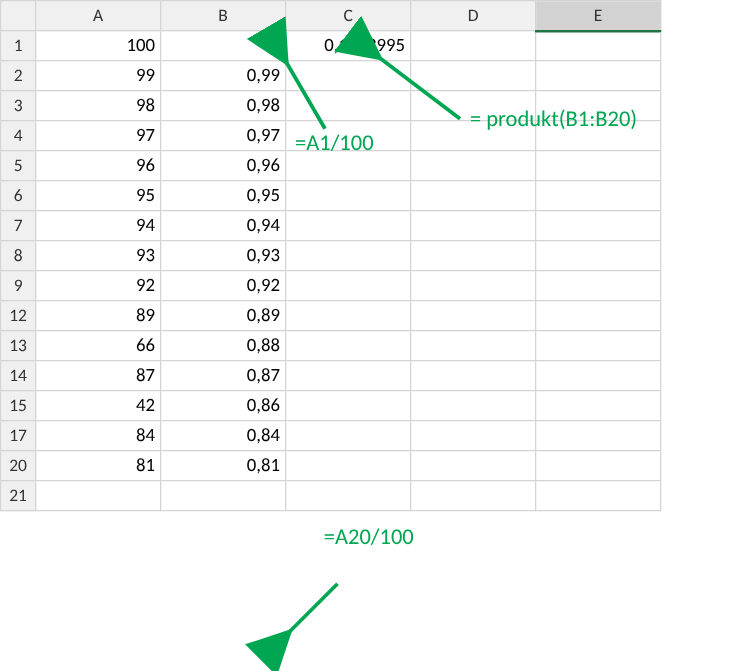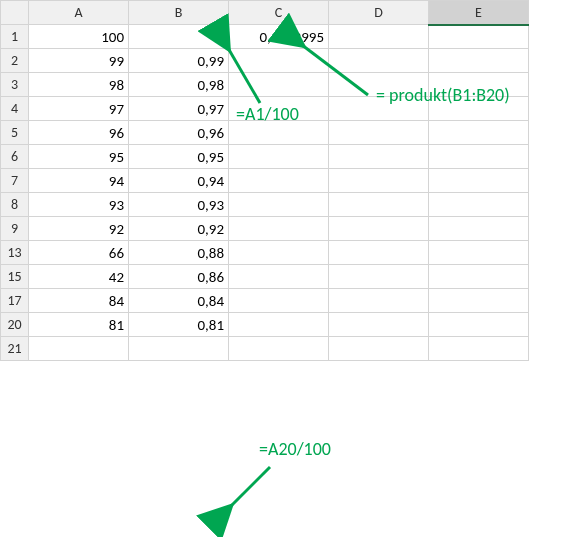--- a/index.html
+++ b/index.html
@@ -138,23 +138,39 @@
       </tr>
   <tr>
         <th class="rowhdr">9</th>
         <td>92</td>
         <td>0,92</td>
         <td></td>
         <td></td>
         <td></td>
       </tr>
   <tr>
+        <th class="rowhdr">12</th>
+        <td>89</td>
+        <td>0,89</td>
+        <td></td>
+        <td></td>
+        <td></td>
+      </tr>
+  <tr>
         <th class="rowhdr">13</th>
         <td>66</td>
         <td>0,88</td>
+        <td></td>
+        <td></td>
+        <td></td>
+      </tr>
+  <tr>
+        <th class="rowhdr">14</th>
+        <td>87</td>
+        <td>0,87</td>
         <td></td>
         <td></td>
         <td></td>
       </tr>
   <tr>
         <th class="rowhdr">15</th>
         <td>42</td>
         <td>0,86</td>
         <td></td>
         <td></td>
@@ -193,13 +209,13 @@
       <path d="M12,0 L0,6 L12,12 Z" fill="#00a651"></path>
     </marker>
   </defs>
   <line x1="260" y1="103" x2="228" y2="48" stroke="#00a651" stroke-width="3" marker-end="url(#ah)"></line>
   <line x1="368" y1="95" x2="302" y2="45" stroke="#00a651" stroke-width="3" marker-end="url(#ah)"></line>
   <line x1="270" y1="467" x2="230" y2="507" stroke="#00a651" stroke-width="3" marker-end="url(#ah)"></line>
 </svg>
 
 <div class="annot" style="left:236px; top:103px;">=A1/100</div>
 <div class="annot" style="left:352px; top:84px;margin-left:24px;">= produkt(B1:B20)</div>
-<div class="annot" style="left:259px; top:438px;">=A20/100</div>
+<div class="annot" style="left:259px; top:418px;">=A20/100</div>
 
 </body></html>

